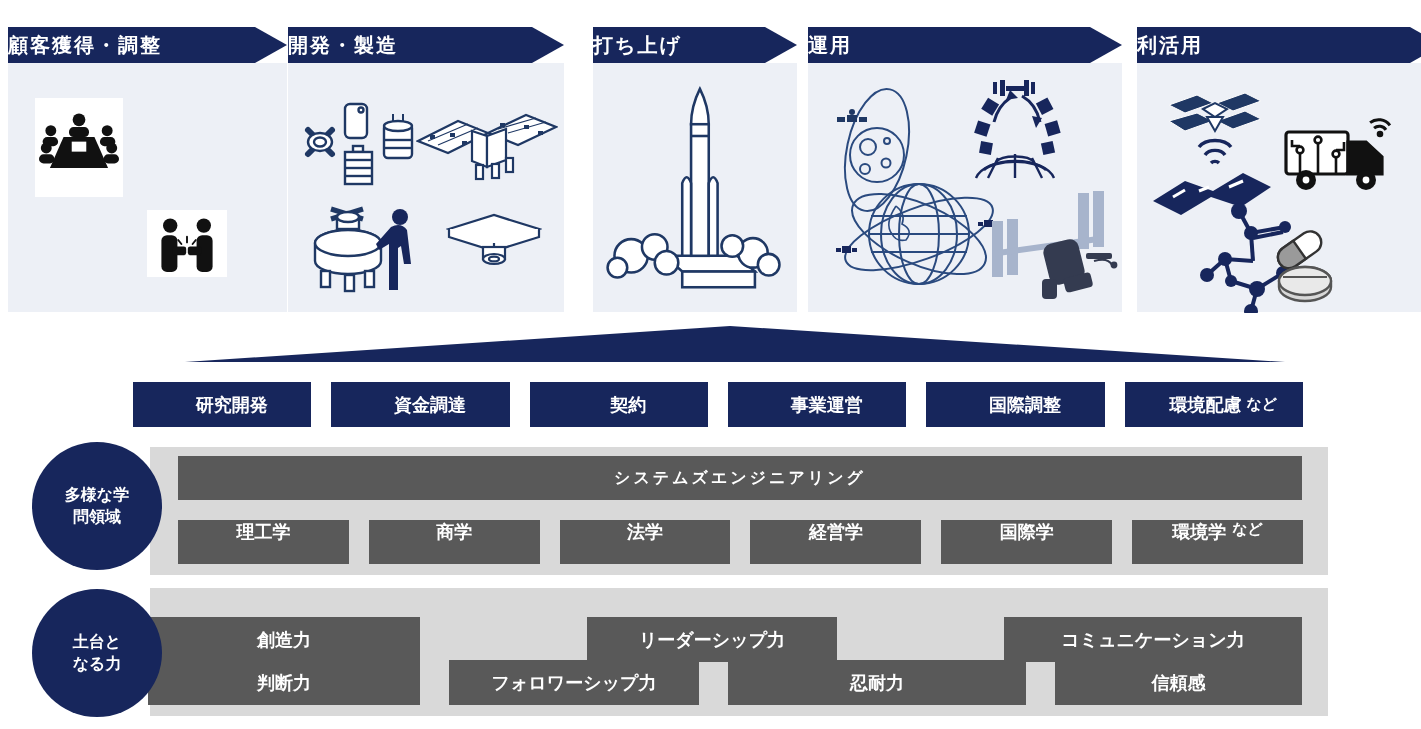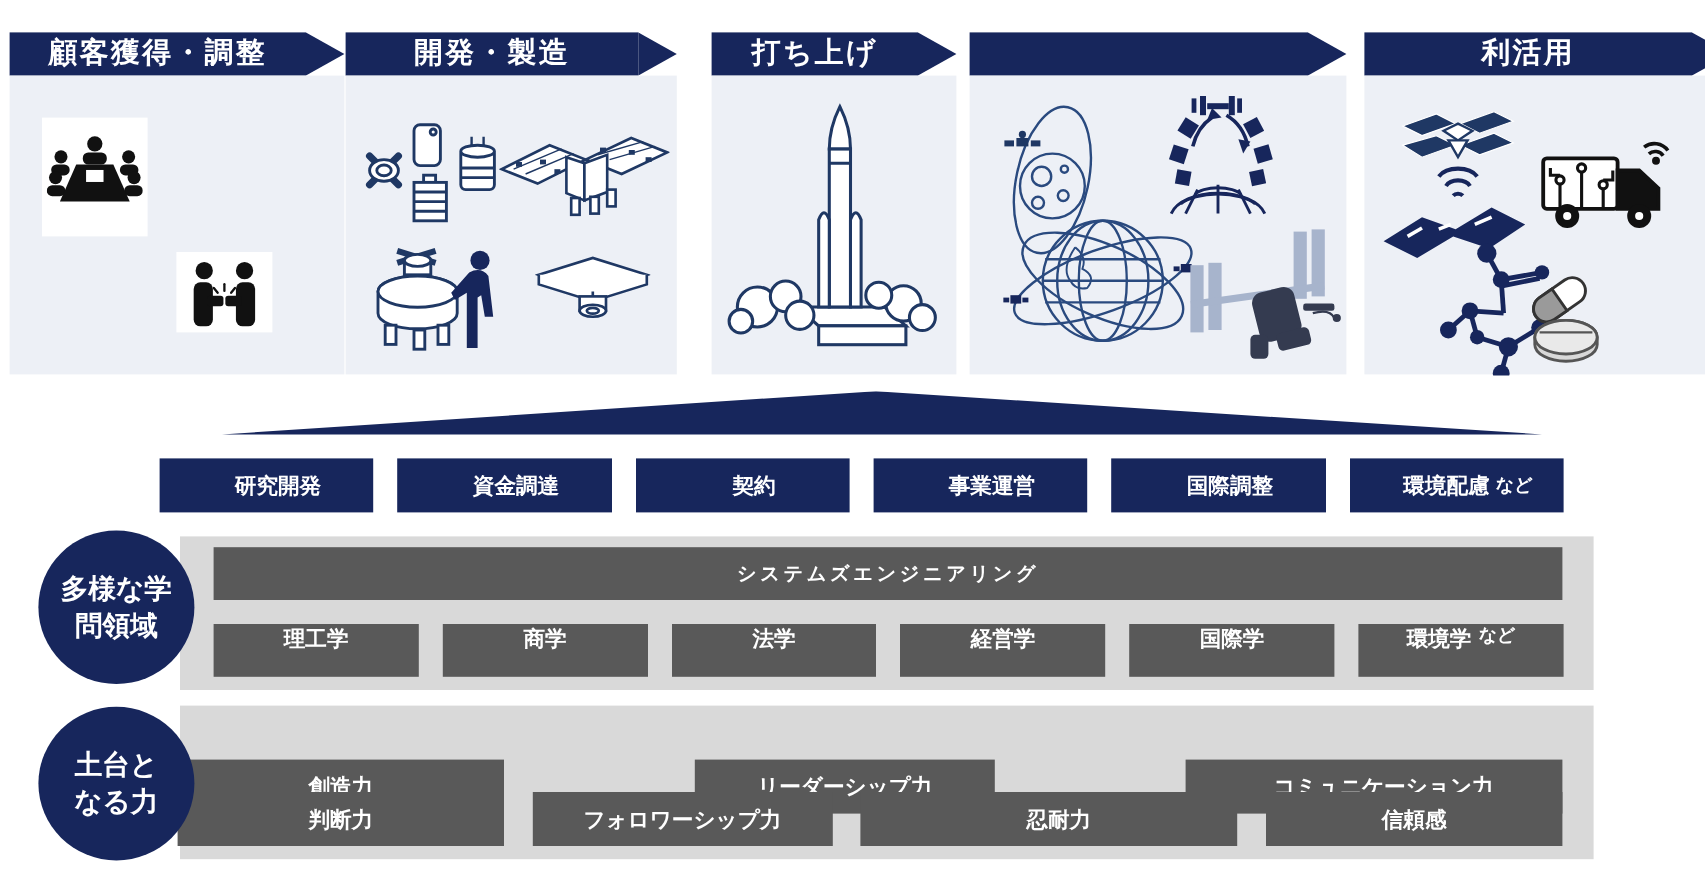--- a/index.html
+++ b/index.html
@@ -8,21 +8,21 @@
   :root{--navy:#17265C;--dark-gray:#595959;--light-gray:#D9D9D9;--panel-bg:#EDF0F6;}
 
   
   .stage{position:absolute;top:27px;height:285px;}
   .stage-header{position:absolute;top:0;left:0;right:0;height:36px;}
   .stage-header .bar{position:absolute;left:0;right:32px;top:0;bottom:0;background:var(--navy);}
   .stage-header .tip{position:absolute;right:0;top:0;width:0;height:0;
       border-top:18px solid transparent;border-bottom:18px solid transparent;
       border-left:32px solid var(--navy);}
   .stage-header .label{position:absolute;left:0;right:32px;top:0;height:36px;line-height:36px;
-      text-align:center;color:#fff;font-weight:bold;font-size:24px;letter-spacing:2px;}
+      text-align:left;color:#fff;font-weight:bold;font-size:20px;letter-spacing:2px;}
   .stage-body{position:absolute;top:36px;left:0;right:0;height:249px;background:var(--panel-bg);}
   .tile{position:absolute;background:#fff;display:flex;align-items:center;justify-content:center;}
   .icn{position:absolute;}
 
   
   .funnel{position:absolute;left:185px;top:326px;}
 
   
   .func-row{position:absolute;left:133px;top:382px;width:1170px;height:45px;display:flex;gap:20px;}
   .func-box{flex:1;background:var(--navy);color:#fff;font-weight:bold;font-size:18px;
@@ -37,28 +37,28 @@
   .se-bar{position:absolute;left:178px;top:456px;width:1124px;height:44px;background:var(--dark-gray);
       color:#fff;font-weight:bold;font-size:16px;display:flex;align-items:center;justify-content:center;
       letter-spacing:3px;z-index:2;}
   .acad-row{position:absolute;left:133px;top:520px;width:1170px;height:44px;display:flex;gap:20px;z-index:2;}
   .acad-row .gbox:first-child{margin-left:45px;}
   .gbox{flex:1;background:var(--dark-gray);color:#fff;font-weight:bold;font-size:18px;
       display:flex;align-items:flex-start;justify-content:center;gap:6px;}
 
   .found-row{position:absolute;left:148px;width:1154px;height:45px;display:flex;
       justify-content:space-between;z-index:2;}
-  .found-row.r1{top:633px;gap:20px;} .found-row.r2{top:660px;}
+  .found-row.r1{top:617px;gap:20px;} .found-row.r2{top:660px;}
   .fbox{background:var(--dark-gray);color:#fff;font-weight:bold;font-size:18px;
       display:flex;align-items:center;justify-content:center;}
-  .fw1{width:272px;} .fw2{width:250px;} .fw3{width:298px;padding-left:16px;} .fw4{width:247px;}
+  .fw1{width:272px;} .fw2{width:250px;} .fw3{width:298px;} .fw4{width:247px;}
 
   
   .circle{position:absolute;left:32px;width:130px;height:128px;border-radius:50%;background:var(--navy);
-      color:#fff;font-weight:bold;font-size:23px;line-height:1.35;display:flex;flex-direction:column;
+      color:#fff;font-weight:bold;font-size:16px;line-height:1.35;display:flex;flex-direction:column;
       align-items:center;justify-content:center;text-align:center;z-index:3;}
   .circle.c1{top:442px;} .circle.c2{top:589px;}
 </style>
 </head>
 <body>
 
 <div class="canvas">
 
   <div class="stage" style="left:8px;width:279px;">
     <div class="stage-header">
@@ -215,20 +215,21 @@
             <circle cx="170" cy="187" r="11"></circle>
         </g>
       </svg>
     </div>
   </div>
 
   <div class="stage" style="left:808px;width:314px;">
     <div class="stage-header">
       <div class="bar"></div>
         <div class="tip"></div>
+      <div class="label">運用</div>
     </div>
     <div class="stage-body">
       <svg class="icn" style="left:15px;top:18px;" width="108" height="138" viewBox="0 0 108 138">
         <g stroke="#2A4A7F" stroke-width="2" fill="none">
           <ellipse cx="54" cy="69" rx="30" ry="62" transform="rotate(12 54 69)"></ellipse>
           <circle cx="54" cy="74" r="27" fill="#EDF0F6"></circle>
           <circle cx="45" cy="66" r="8"></circle>
             <circle cx="63" cy="82" r="4.5"></circle>
             <circle cx="64" cy="60" r="3"></circle>
             <circle cx="42" cy="88" r="5"></circle>

